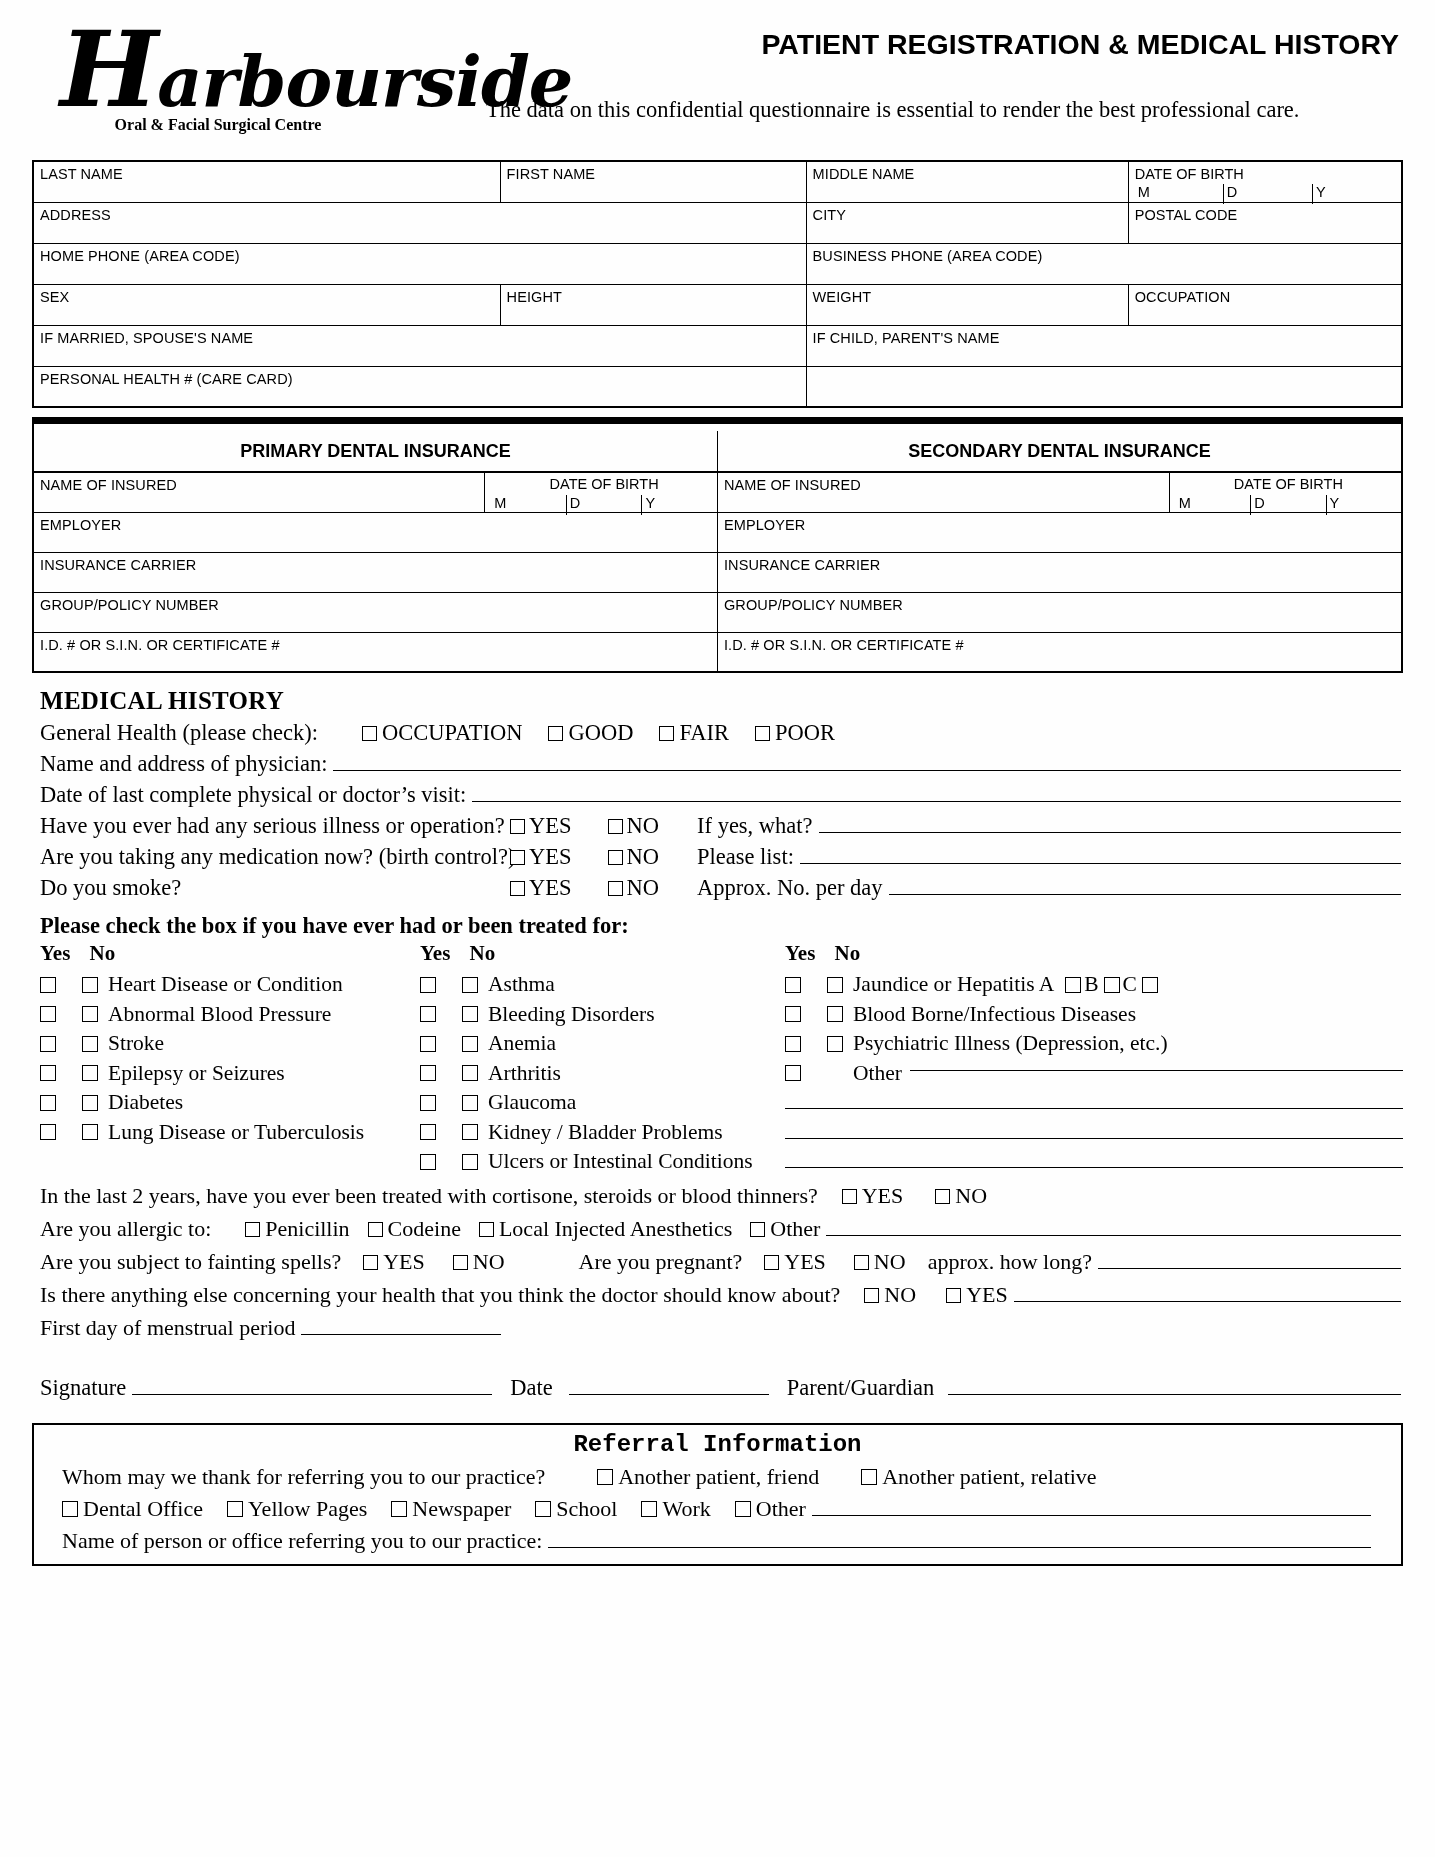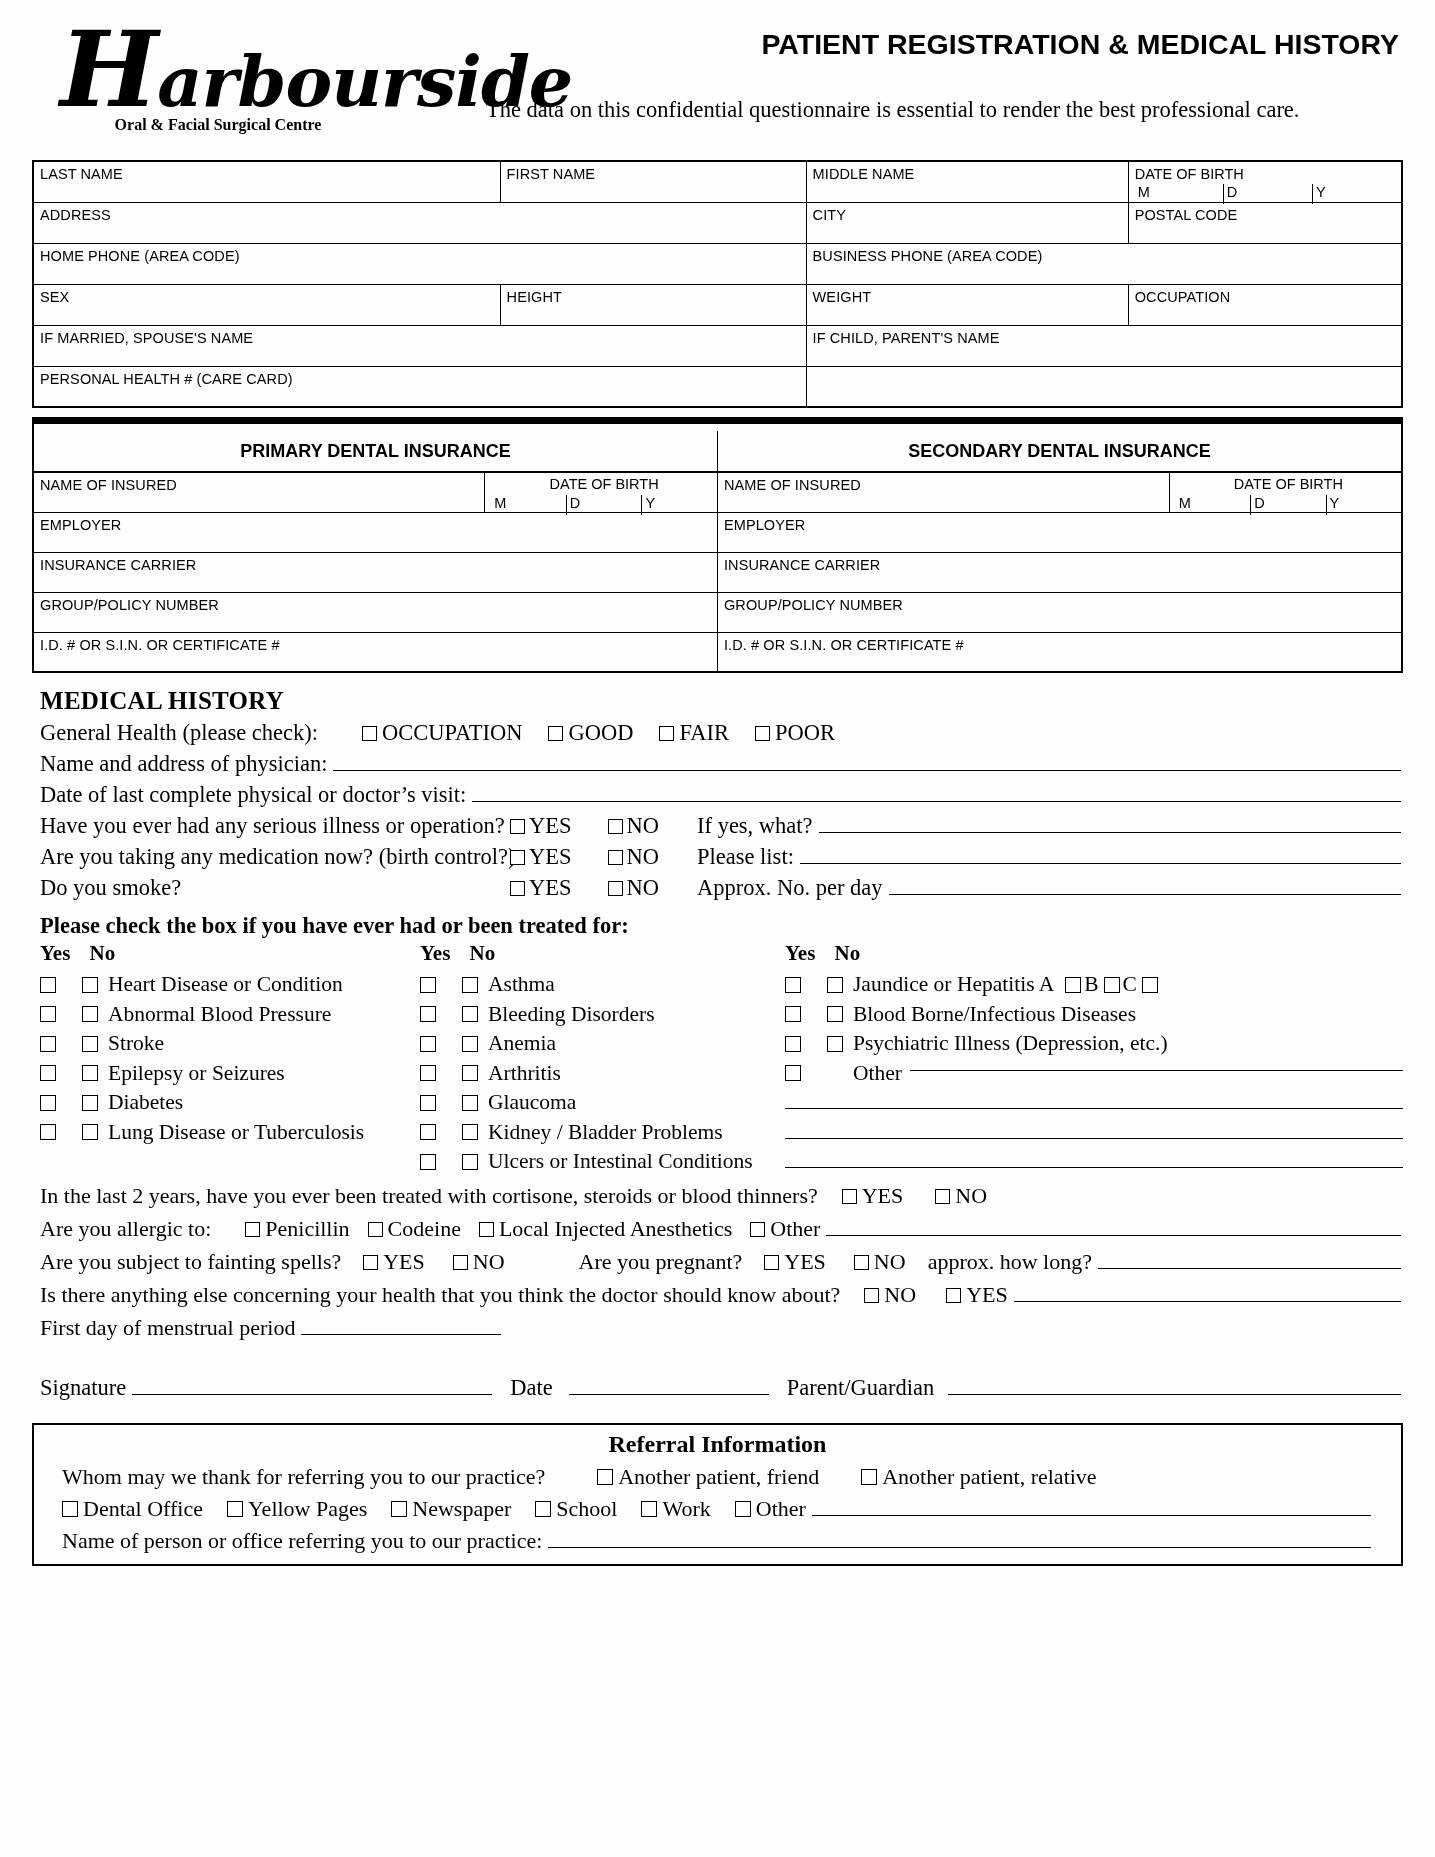--- a/index.html
+++ b/index.html
@@ -121,21 +121,21 @@
   
   .tail { margin-left:8px; }
   .tail .q-row { margin-left:0; margin-top:7px; font-size:22px; }
 
   
   .sig-row { display:flex; align-items:baseline; font-size:22.5px; margin:34px 0 0 8px; }
 
   
   .referral { border:2.5px solid #000; margin-top:22px; padding:6px 0 10px 0; }
   .ref-title {
-    text-align:center; font-family:Liberation Serif, serif;
+    text-align:center; font-family:Liberation Mono, monospace;
     font-weight:bold; font-size:24px; margin-bottom:6px;
   }
   .ref-row { display:flex; align-items:baseline; font-size:22px; margin:6px 0 0 28px; }
   .ref-row .cb { width:16px; height:16px; }
 </style>
 </head>
 <body>
 
 <div class="page">
 

